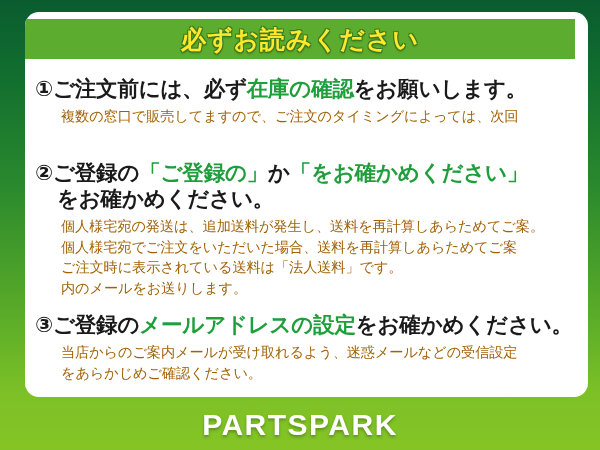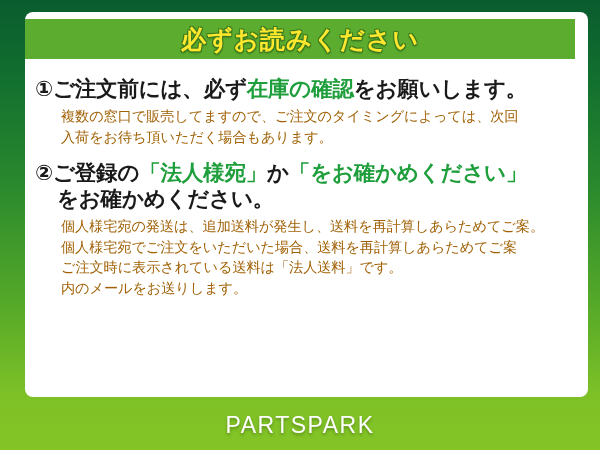--- a/index.html
+++ b/index.html
@@ -26,21 +26,21 @@
         #84c425 100%);
     overflow: hidden;
   }
   #card {
     position: absolute;
     left: 25px;
     top: 12px;
     width: 563px;
     height: 385px;
     background: #ffffff;
-    border-radius: 8px;
+    border-radius: 14px;
     box-sizing: border-box;
     overflow: hidden;
   }
   #title-banner {
     position: absolute;
     left: 0px;
     top: 7px;
     width: 550px;
     height: 40px;
     background: #5cad2f;
@@ -100,22 +100,22 @@
     position: absolute;
     left: 0;
     top: 400px;
     width: 600px;
     height: 50px;
     display: flex;
     align-items: center;
     justify-content: center;
   }
   #brand {
-    font-size: 23px;
-    font-weight: normal;
+    font-size: 30px;
+    font-weight: bold;
     color: #ffffff;
     letter-spacing: 1.5px;
     text-shadow: 0px 2px 3px rgba(60,100,25,0.55);
   }
 </style>
 </head>
 <body>
 
 <div id="poster">
 
@@ -124,37 +124,45 @@
     <div id="title-banner">
       <span id="title-text">必ずお読みください</span>
     </div>
 
     <div class="item" id="item-1">
       <div class="item-heading">
         <span>①</span><span>ご注文前には、必ず</span><span class="hl">在庫の確認</span><span>をお願いします。</span>
       </div>
       <div class="item-body">
         <span class="body-line">複数の窓口で販売してますので、ご注文のタイミングによっては、次回</span>
-        <span class="body-line">入荷をお待ち頂いただく場合もあります。</span>
       </div>
     </div>
 
     <div class="item" id="item-2">
       <div class="item-heading">
-        <span>②</span><span>ご登録の</span><span class="hl">「法人様宛」</span><span>か</span><span class="hl">「をお確かめください」</span>
+        <span>②</span><span>ご登録の</span><span class="hl">「ご登録の」</span><span>か</span><span class="hl">「をお確かめください」</span>
         <div class="heading-line2">をお確かめください。</div>
       </div>
       <div class="item-body">
         <span class="body-line">個人様宅宛の発送は、追加送料が発生し、送料を再計算しあらためてご案。</span>
         <span class="body-line">個人様宅宛でご注文をいただいた場合、送料を再計算しあらためてご案</span>
         <span class="body-line">ご注文時に表示されている送料は「法人送料」です。</span>
         <span class="body-line">内のメールをお送りします。</span>
       </div>
     </div>
 
+    <div class="item" id="item-3">
+      <div class="item-heading">
+        <span>③</span><span>ご登録の</span><span class="hl">メールアドレスの設定</span><span>をお確かめください。</span>
+      </div>
+      <div class="item-body">
+        <span class="body-line">当店からのご案内メールが受け取れるよう、迷惑メールなどの受信設定</span>
+        <span class="body-line">をあらかじめご確認ください。</span>
+      </div>
+    </div>
 
   </div>
 
   <div id="footer">
     <span id="brand">PARTSPARK</span>
   </div>
 
 </div>
 
 </body></html>

